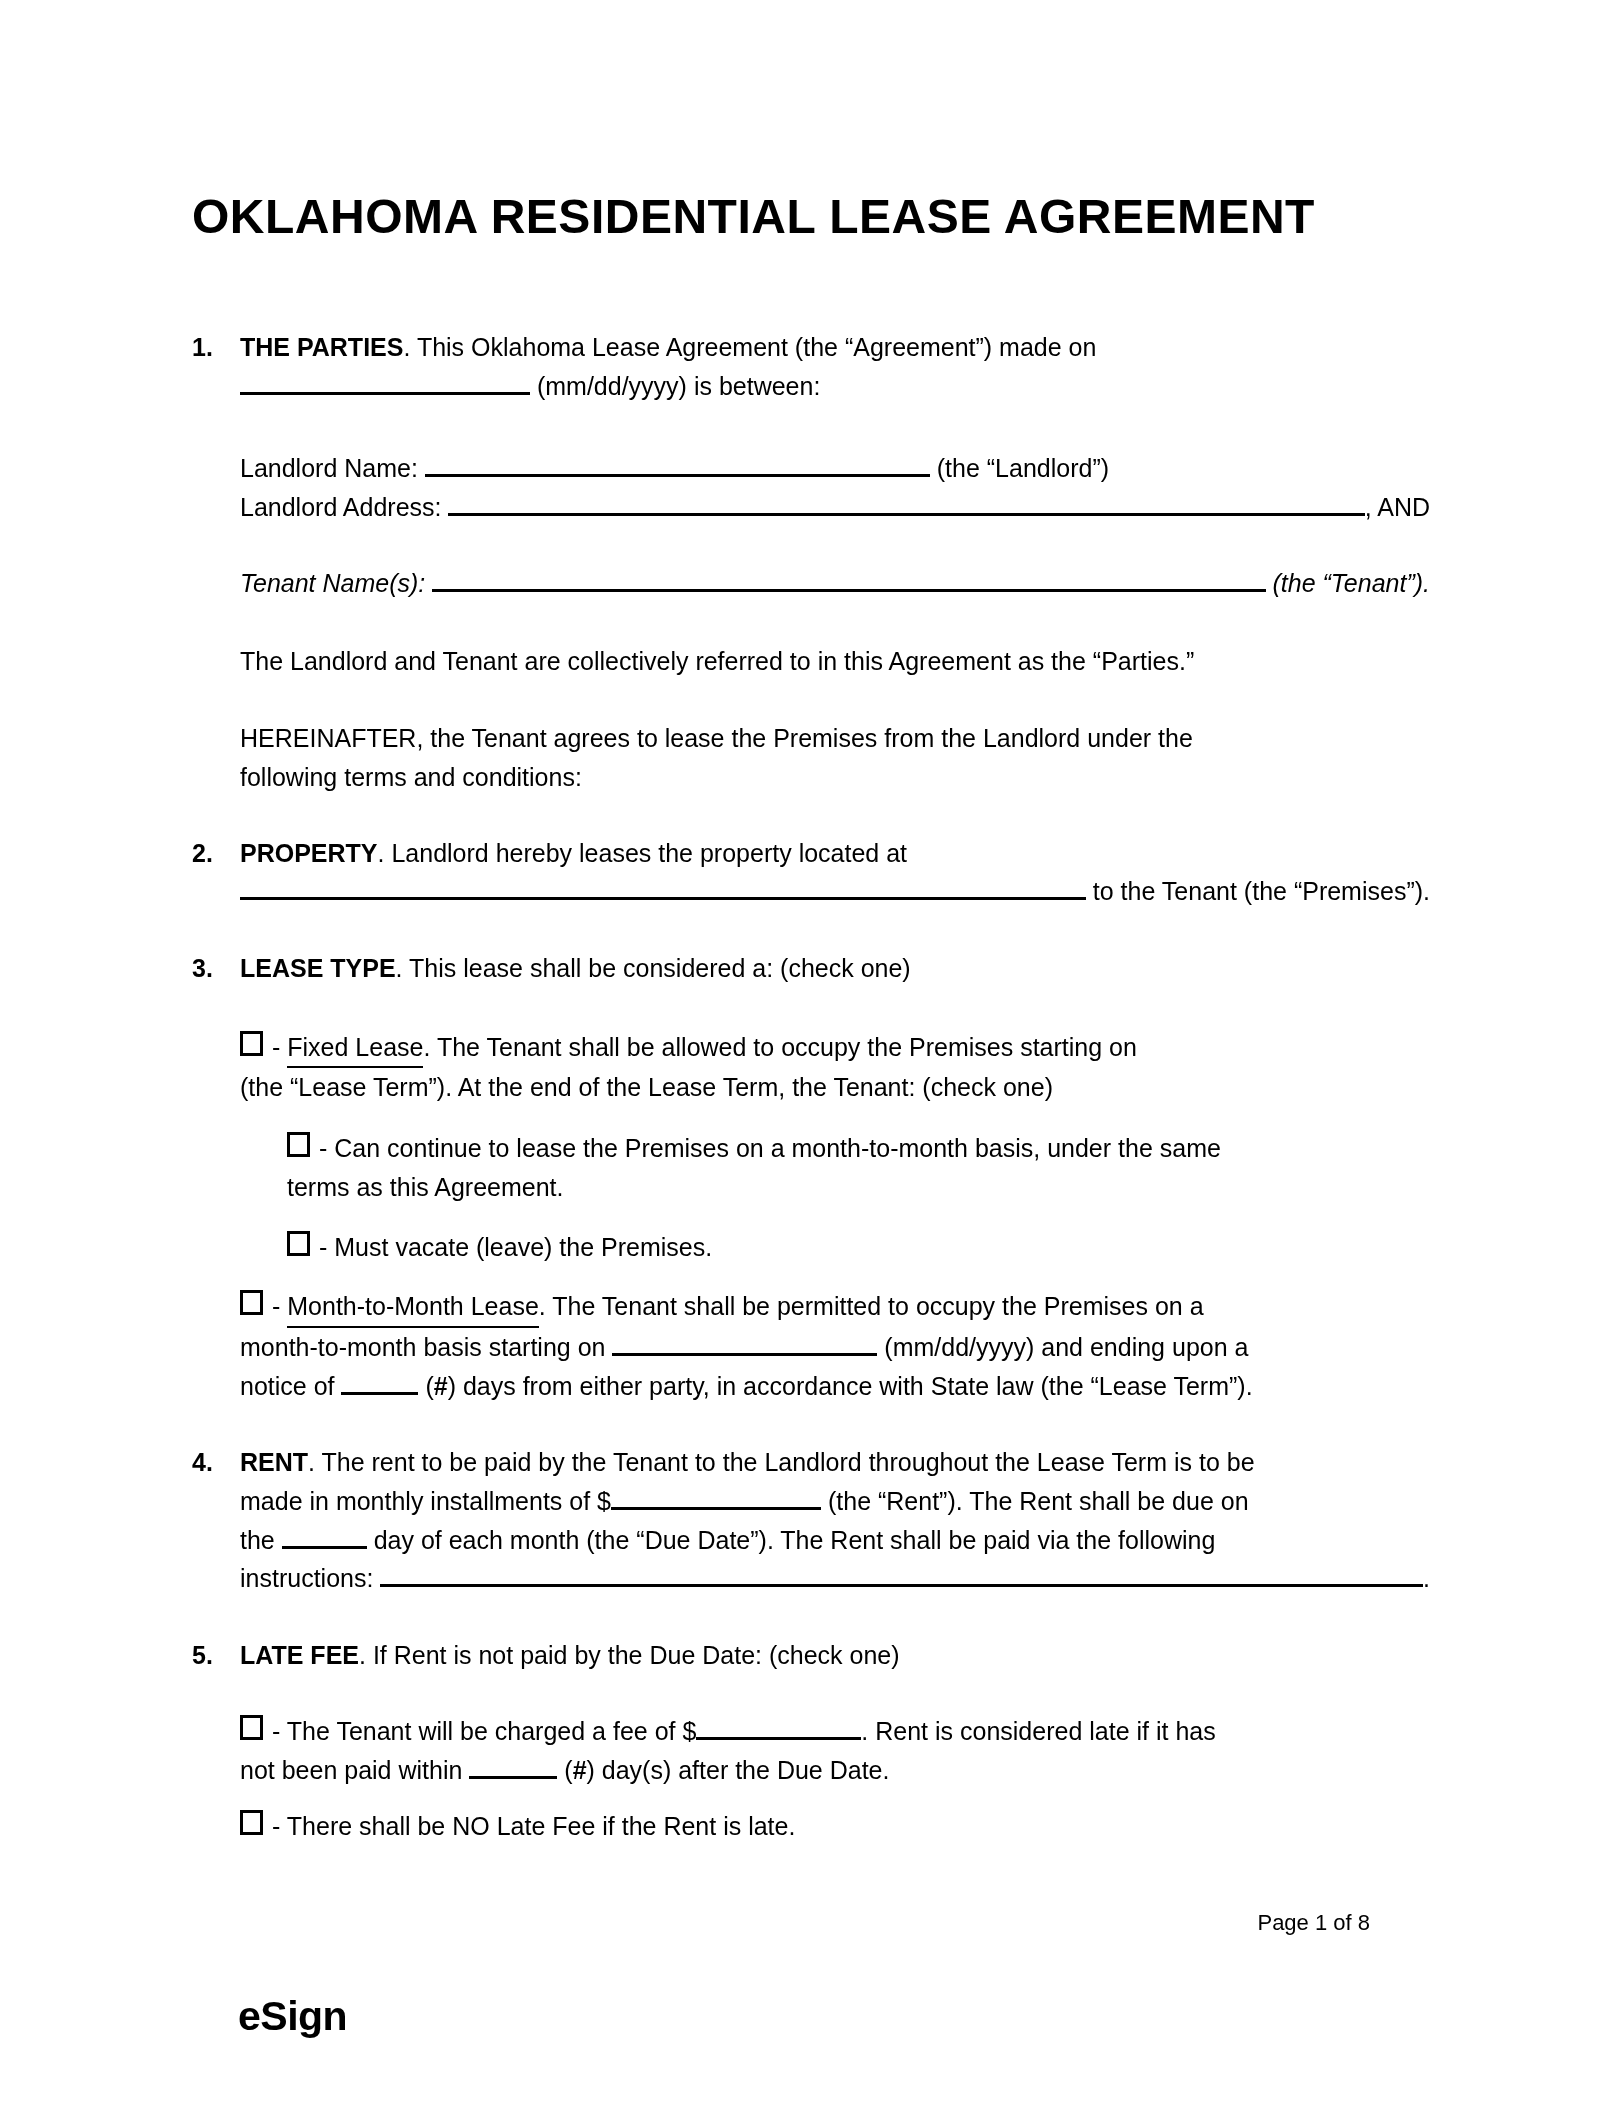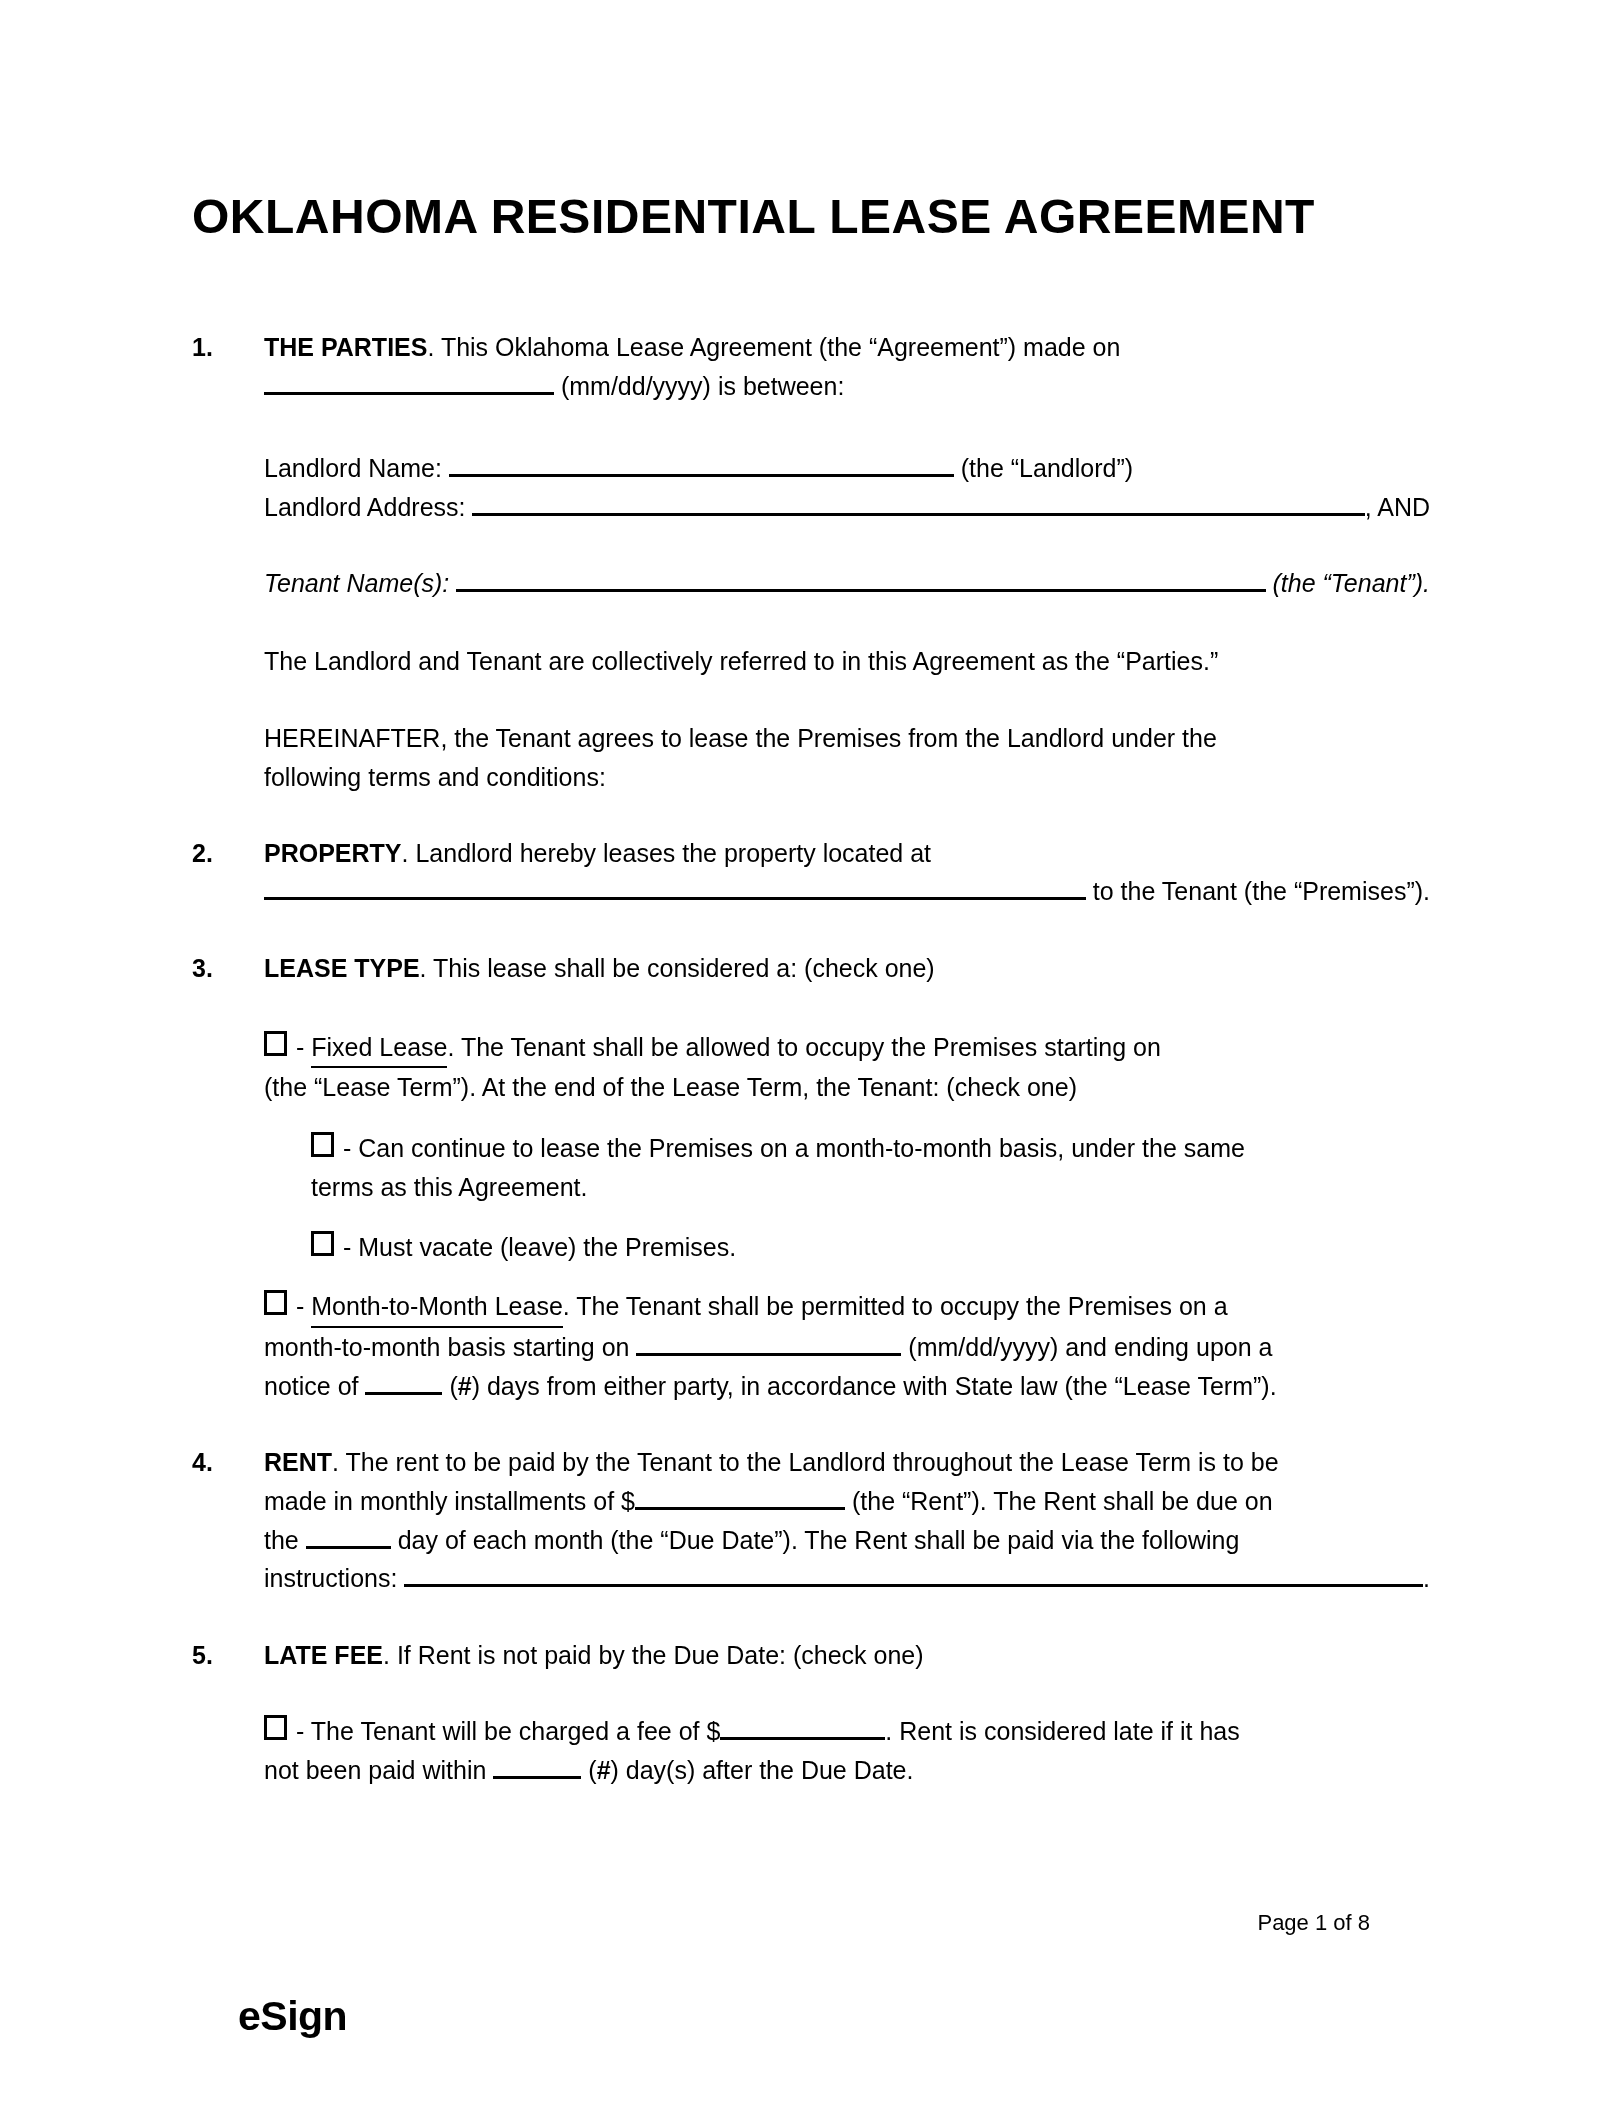--- a/index.html
+++ b/index.html
@@ -9,21 +9,21 @@
     color:#000;font-size:25px;
     -webkit-font-smoothing:antialiased;
   }
   .doc{position:absolute;left:192px;top:0;width:1238px;}
   .title{
     margin:189px 0 0 0;text-align:left;
     font-size:48px;font-weight:700;line-height:56px;letter-spacing:0.5px;
   }
   .item{display:flex;align-items:flex-start;}
   .num{flex:0 0 48px;font-weight:700;line-height:38.7px;}
-  .btxt{flex:1;min-width:0;margin-left:24px;}
+  .btxt{flex:1;min-width:0;}
   .line{display:flex;align-items:baseline;line-height:38.7px;white-space:nowrap;}
   .seg{white-space:pre;}
   b.seg{font-weight:700;}
   .bl{
     display:inline-block;height:0;border-bottom:3px solid #000;
     margin-bottom:-9px;flex:0 0 auto;
   }
   .bl.fill{flex:1 1 auto;}
   .cb{
     flex:0 0 auto;display:inline-block;width:17px;height:19px;
@@ -221,19 +221,25 @@
         </div>
         <div class="line">
           <span class="seg">not been paid within </span>
             <span class="bl" style="width:88px"></span>
             <span class="seg"> (</span>
             <b class="seg">#</b>
             <span class="seg">) day(s) after the Due Date.</span>
         </div>
       </div>
 
+      <div class="mt-nolate">
+        <div class="line">
+          <span class="cb"></span>
+            <span class="seg">- There shall be NO Late Fee if the Rent is late.</span>
+        </div>
+      </div>
     </div>
   </div>
 
 </div>
 
 <div class="footer-brand">eSign</div>
 <div class="footer-page">Page 1 of 8</div>
 
 </body></html>

